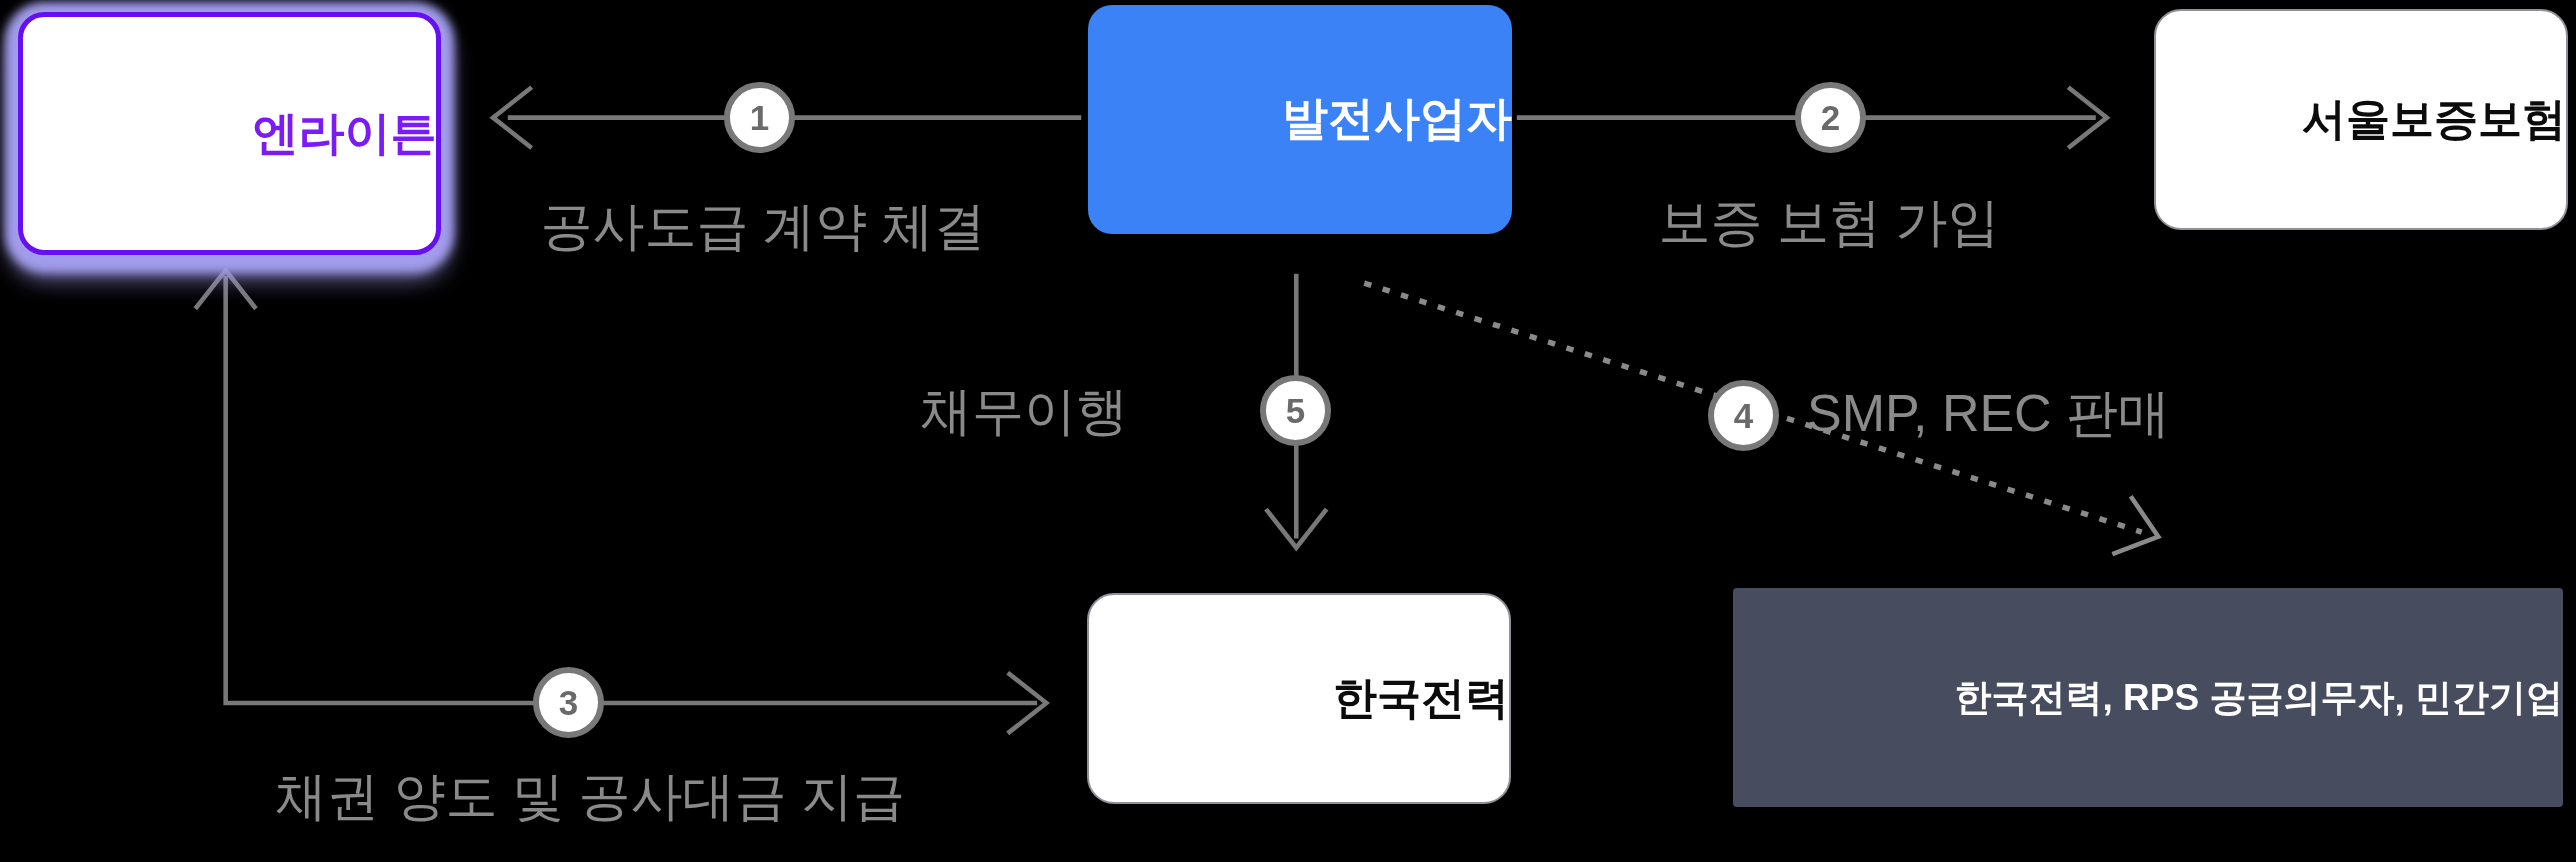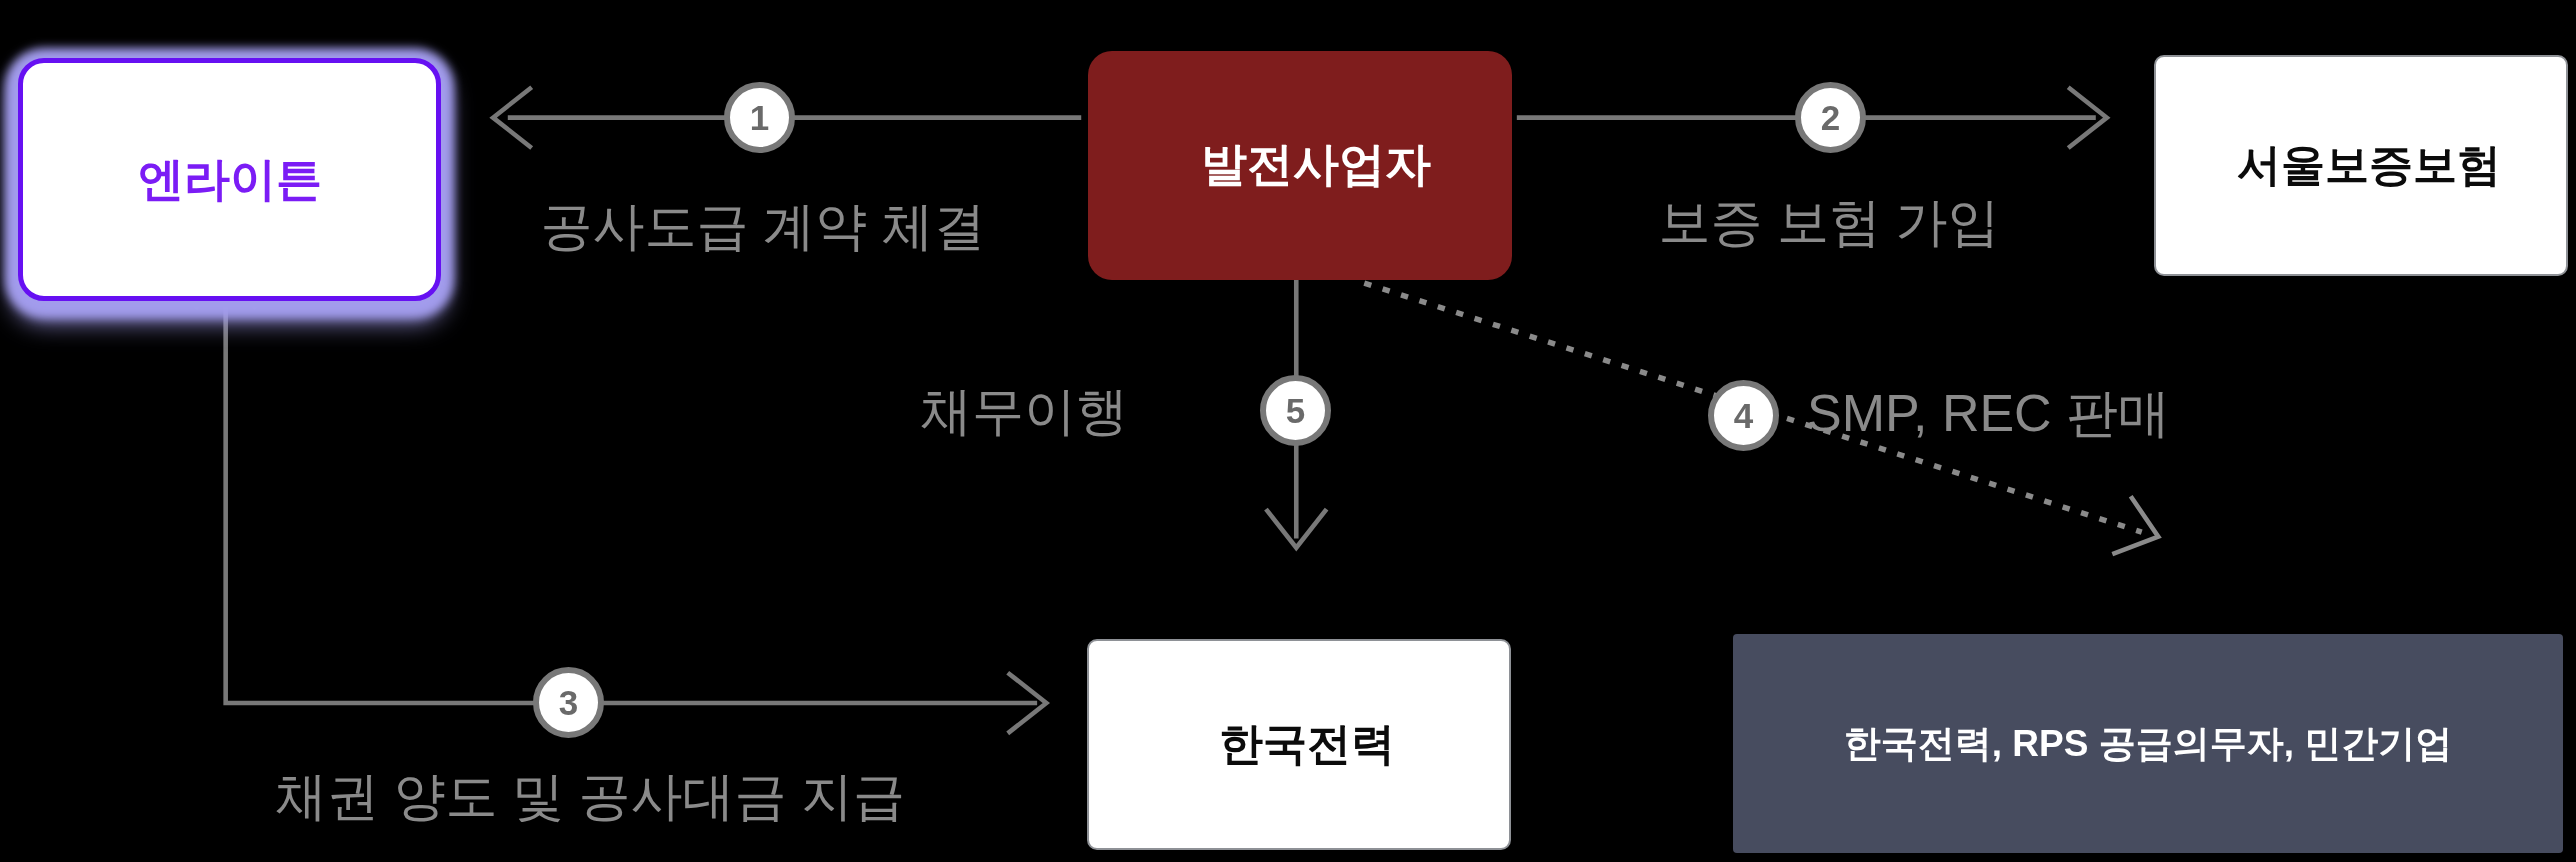--- a/index.html
+++ b/index.html
@@ -7,41 +7,40 @@
     position:relative;
     width:2576px;height:862px;
     background:#000000;
     overflow:hidden;
     font-family:"Liberation Sans","DejaVu Sans",sans-serif;
   }
   .arrows{position:absolute;left:0;top:0;width:100%;height:100%;}
 
   .node{
     position:absolute;
-    display:flex;align-items:center;justify-content:center;
+    display:flex;align-items:center;justify-content:flex-end;
     box-sizing:border-box;
     font-weight:bold;
     white-space:nowrap;
-    margin-top:46px;
   }
   .node-enlighten{
     left:18.4px;top:12px;width:423px;height:243px;
     background:#ffffff;
     border:5.5px solid #6610F2;
     border-radius:26px;
     box-shadow:0 3.7px 9.2px 13px #A29CEC, 0 16.5px 24px 5.5px rgba(162,156,236,0.78);
     color:#7B1CF5;font-size:46px;
   }
   .node-generator{
     left:1088px;top:4.6px;width:424px;height:229px;
-    background:#7f1d1d;border-radius:24px;
+    background:#3b82f6;border-radius:24px;
     color:#ffffff;font-size:46px;padding-left:32px;
   }
   .node-white{
-    background:#ffffff;border:2.8px solid #8E9196;border-radius:10px;
+    background:#ffffff;border:2.8px solid #8E9196;border-radius:27px;
     color:#0B0B0B;font-size:44px;padding-left:16px;
   }
   .node-sgic{left:2154px;top:9.2px;width:414px;height:221px;}
   .node-bank{left:1087px;top:593px;width:424px;height:211px;}
   .node-buyers{
     left:1733px;top:588px;width:830px;height:219px;
     background:#474C5F;border-radius:4px;
     color:#ffffff;font-size:37px;
   }
 

